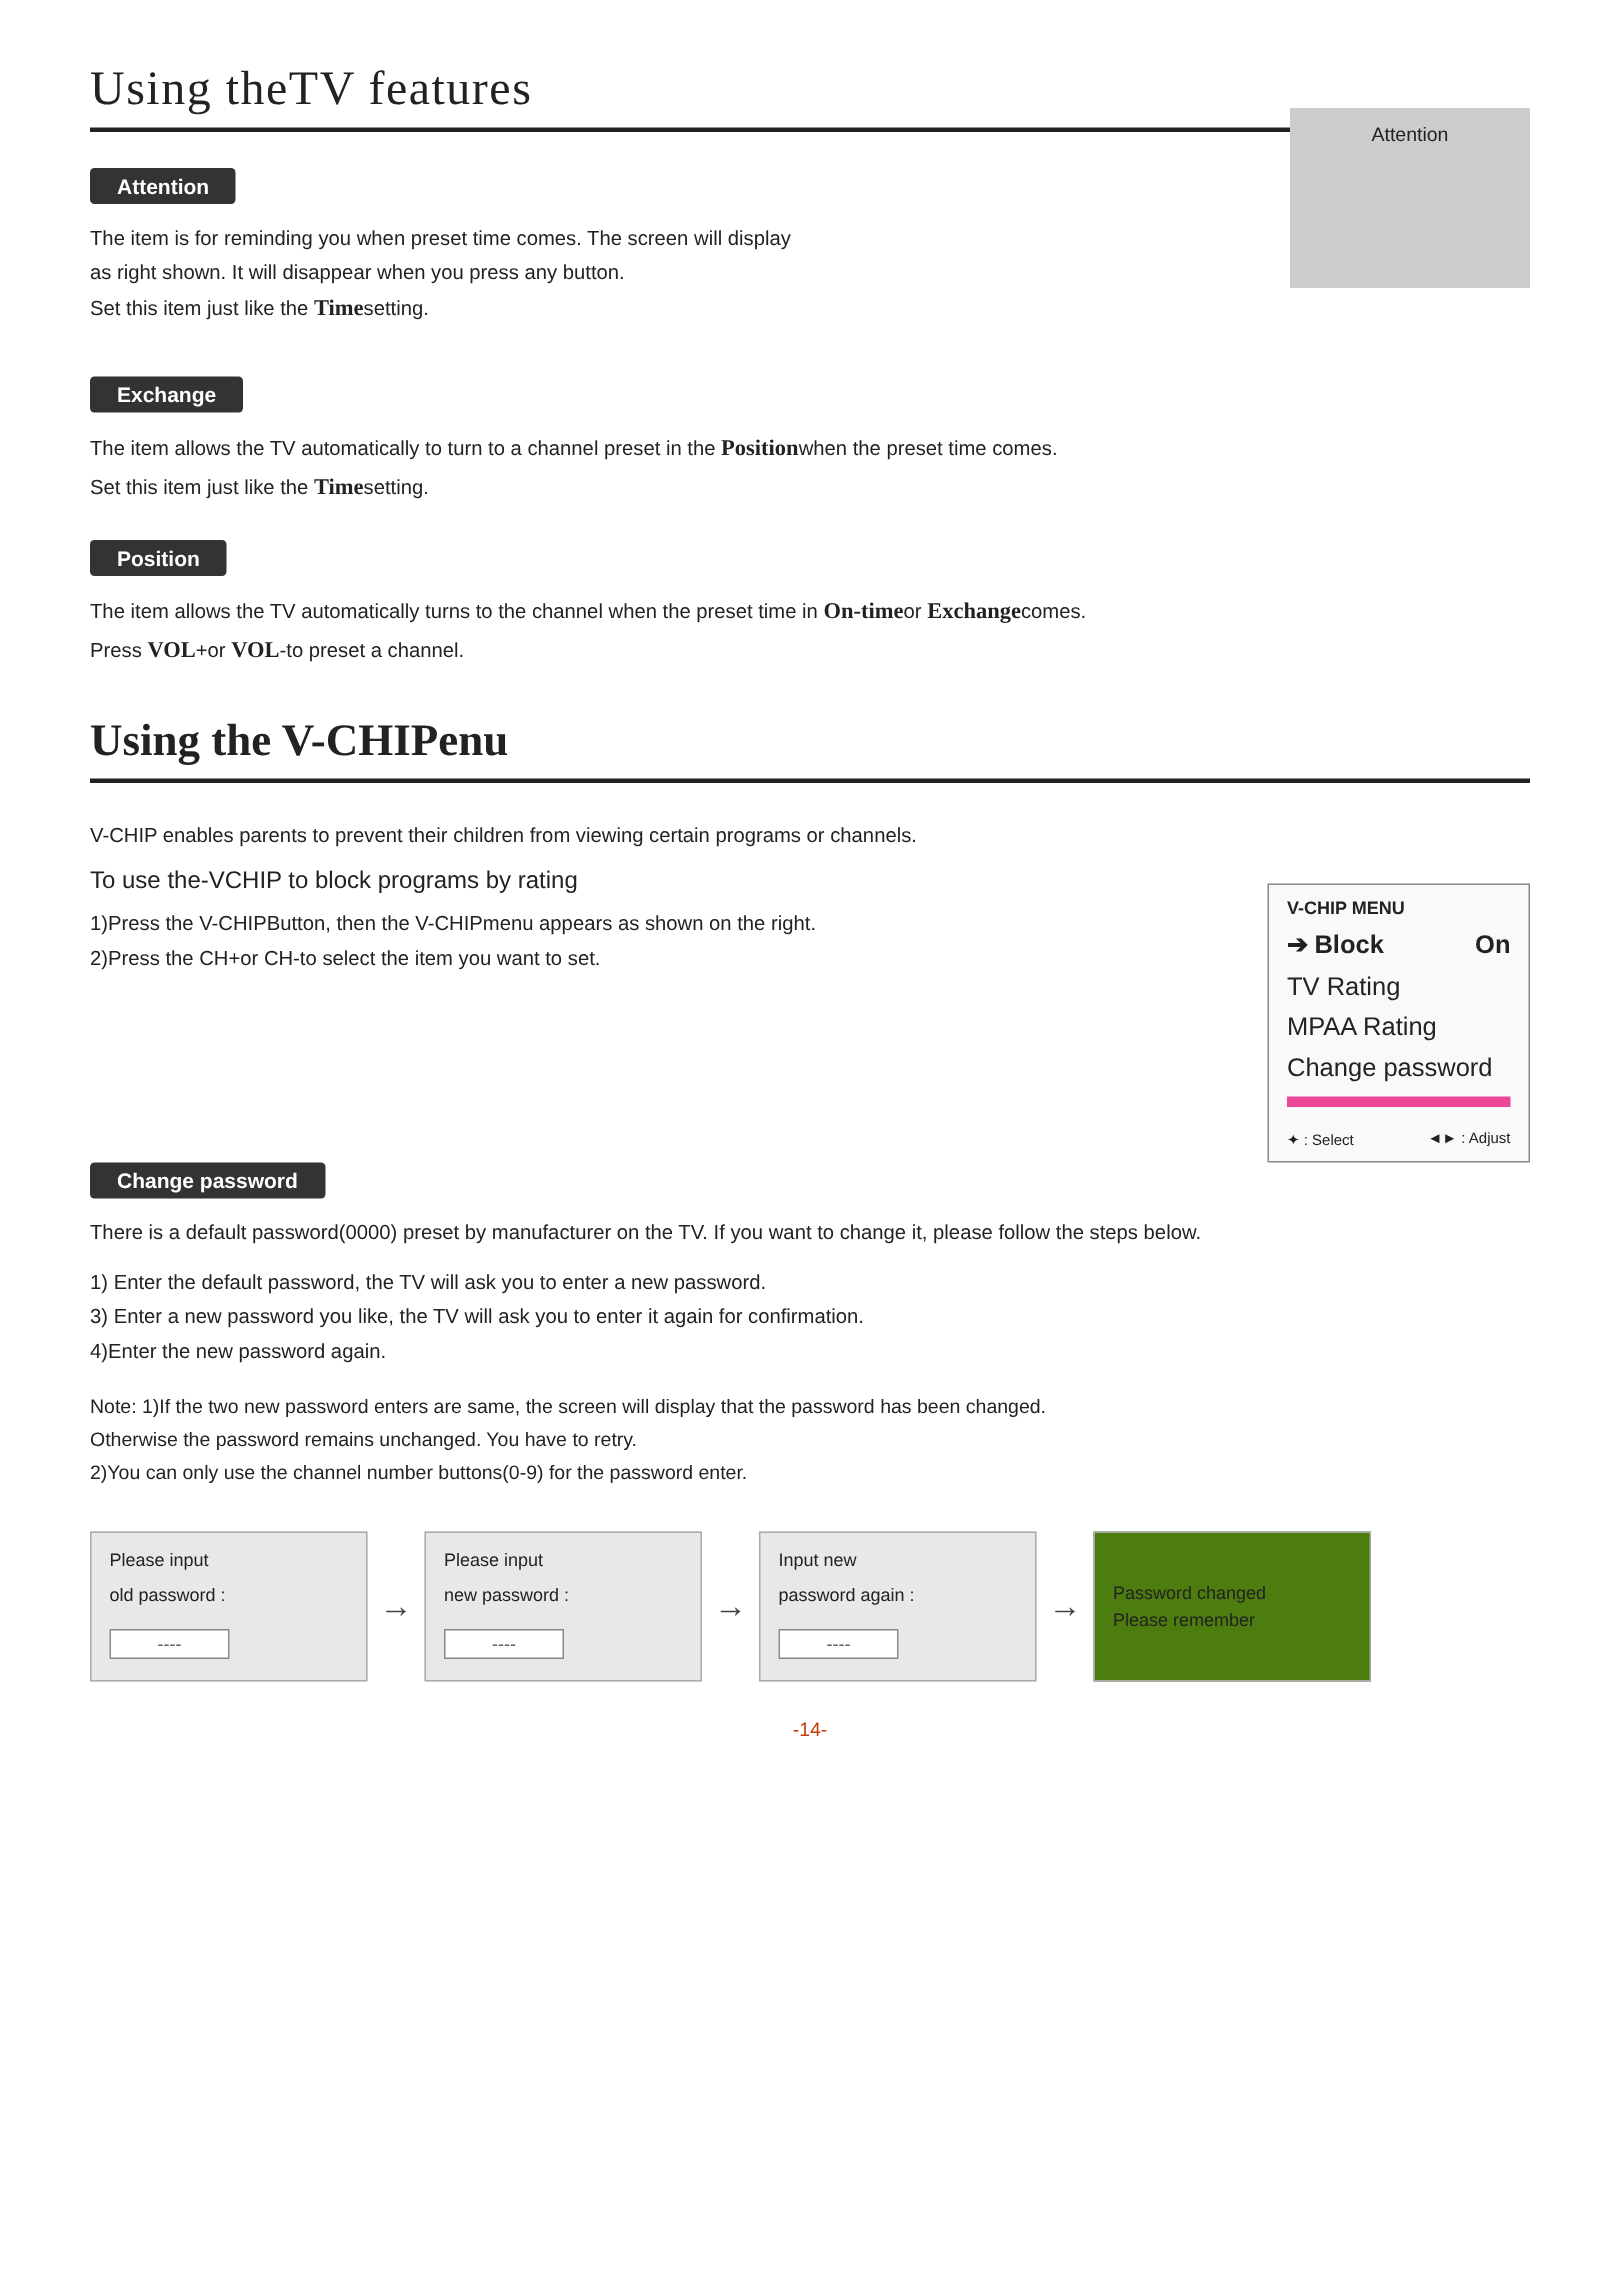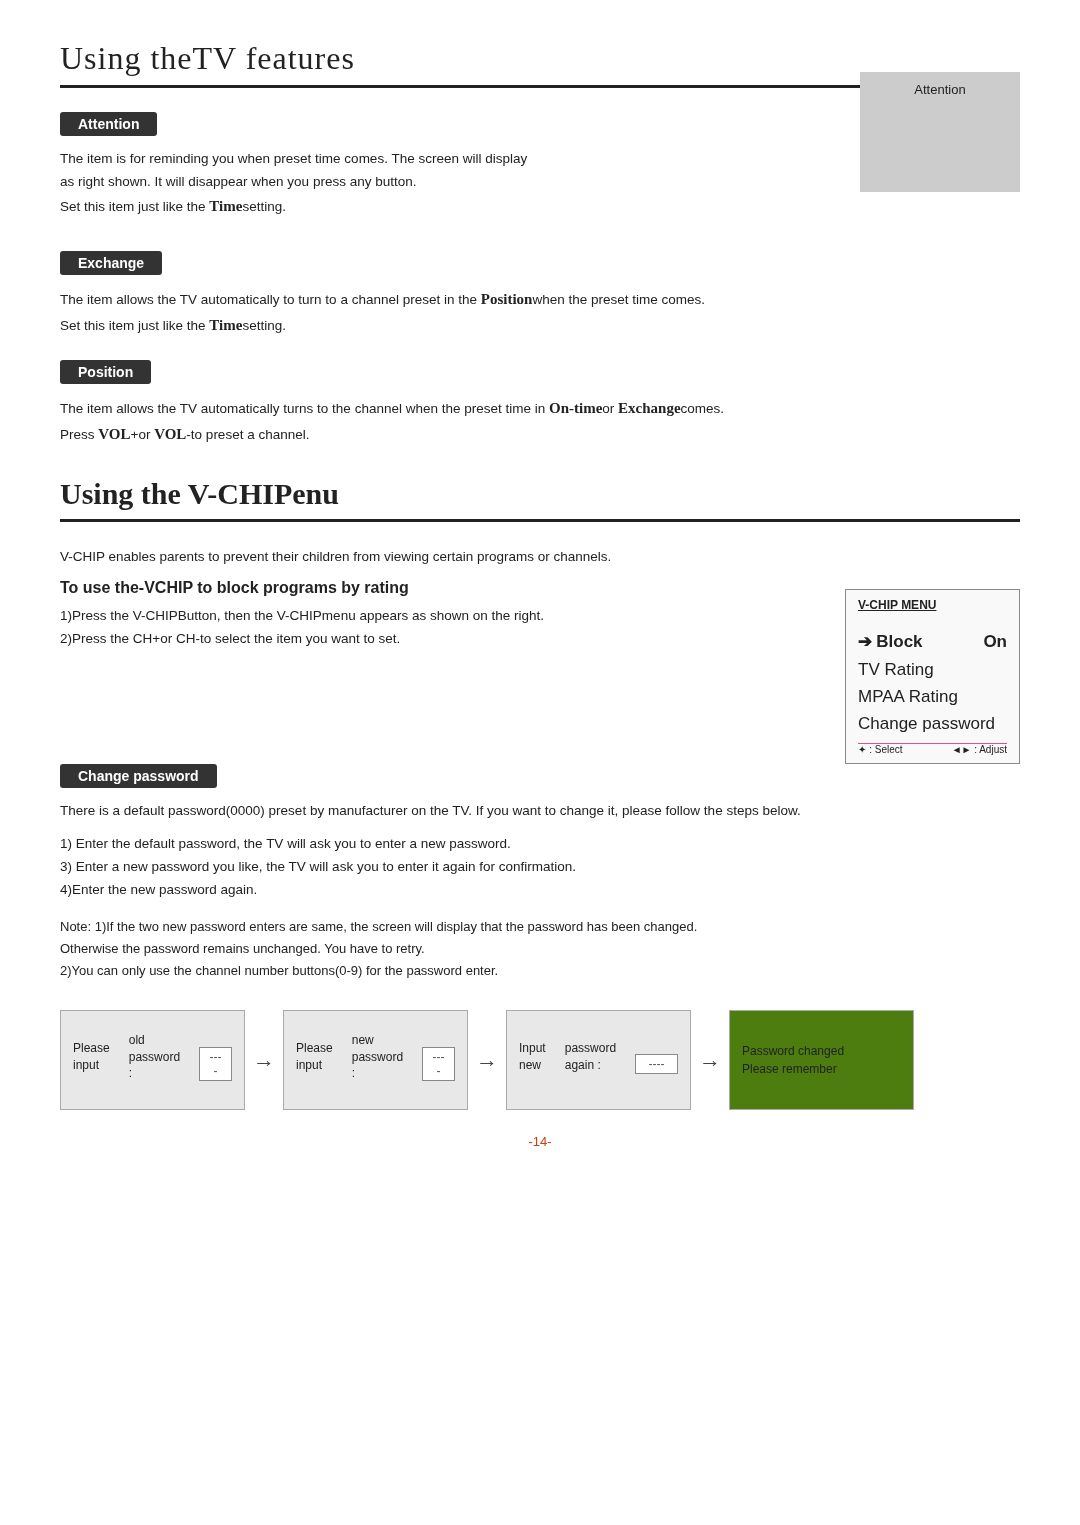--- a/index.html
+++ b/index.html
@@ -70,62 +70,61 @@
     .big-heading {
       font-size: 30px;
       font-weight: bold;
       font-family: 'Times New Roman', serif;
       margin-top: 30px;
       margin-bottom: 8px;
     }
 
     .subheading {
       font-size: 16px;
-      font-weight: bold;
+      font-weight: normal;
       margin-bottom: 8px;
       margin-top: 10px;
     }
 
     .vchip-menu-box {
       float: right;
       border: 1px solid #888;
       padding: 8px 12px;
       font-size: 11px;
       width: 175px;
       margin-left: 20px;
       margin-top: 10px;
       background: #f9f9f9;
     }
 
     .vchip-menu-box .menu-title {
       font-weight: bold;
       font-size: 12px;
-      margin-bottom: 16px;
-      text-decoration: underline;
+      margin-bottom: 4px;
     }
 
     .vchip-menu-box .menu-item {
       display: flex;
       justify-content: space-between;
       font-size: 17px;
       line-height: 1.6;
     }
 
     .vchip-menu-box .menu-item.active {
       font-weight: bold;
     }
 
     .vchip-menu-box .arrow {
       margin-right: 4px;
     }
 
     .vchip-menu-box .bottom-row {
-      border-top: 1px solid #ec4899;
+      border-top: 7px solid #ec4899;
       margin-top: 6px;
-      padding-top: 0;
+      padding-top: 16px;
       font-size: 10px;
       display: flex;
       justify-content: space-between;
     }
 
     .numbered-list {
       margin-left: 0;
       list-style: none;
       margin-bottom: 10px;
     }
@@ -148,24 +147,23 @@
     }
 
     .password-box {
       border: 1px solid #aaa;
       background: #e8e8e8;
       width: 185px;
       height: 100px;
       padding: 10px 12px;
       font-size: 12px;
       display: flex;
-      flex-direction: row;
-      align-items: center;
+      flex-direction: column;
+      align-items: flex-start;
       justify-content: flex-start;
-      gap: 19px;
     }
 
     .password-box .box-label {
       font-size: 12px;
       margin-bottom: 6px;
       line-height: 1.4;
     }
 
     .password-box .pw-input {
       background: #fff;

